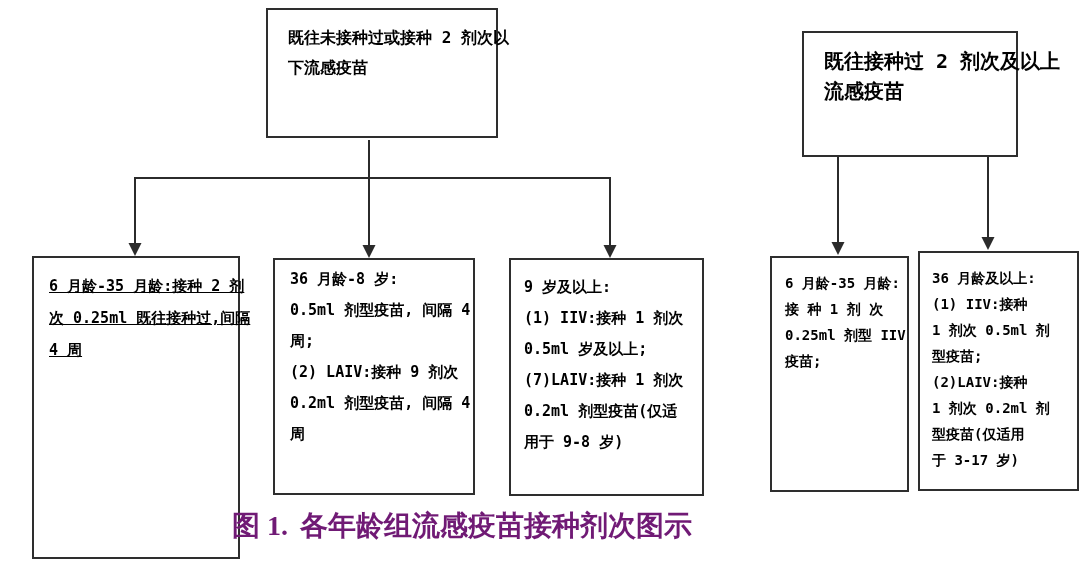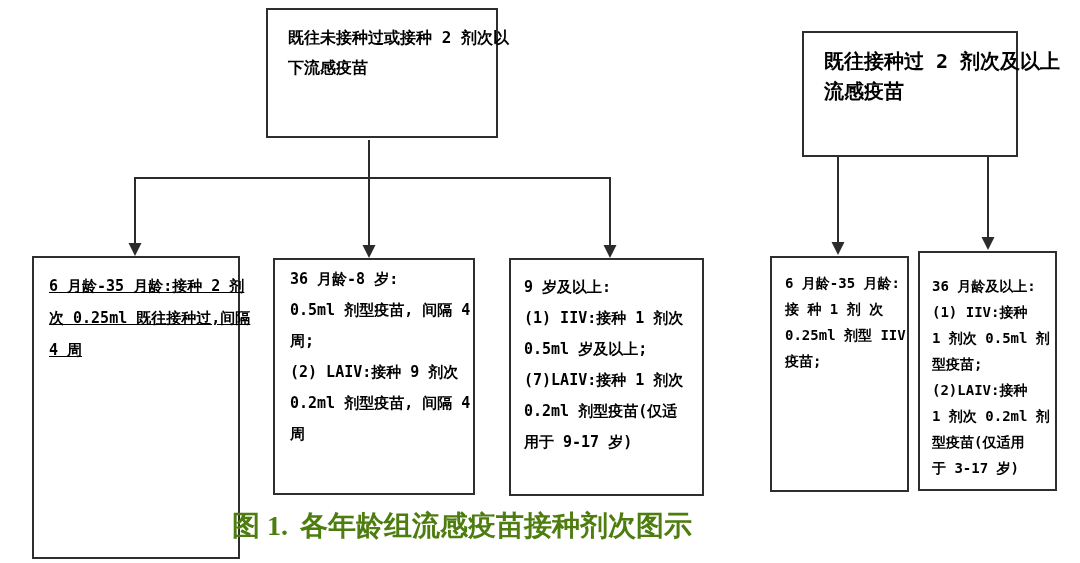--- a/index.html
+++ b/index.html
@@ -40,30 +40,30 @@
         font-size: 20px; line-height: 30px; padding: 13px 10px 0 20px; }
   
   .b1 { left: 32px;  top: 256px; width: 208px; height: 303px;
         font-size: 15px; line-height: 32px; padding: 12px 8px 0 15px; text-decoration: underline; }
   .b2 { left: 273px; top: 258px; width: 202px; height: 237px;
         font-size: 15px; line-height: 31px; padding: 4px 6px 0 15px; }
   .b3 { left: 509px; top: 258px; width: 195px; height: 238px;
         font-size: 15px; line-height: 31px; padding: 12px 6px 0 13px; }
   .b4 { left: 762px; top: 256px; width: 139px; height: 236px;
         font-size: 14px; line-height: 26px; padding: 12px 5px 0 13px; margin-left: 8px; }
-  .b5 { left: 918px; top: 251px; width: 139px; height: 240px;
-        font-size: 14px; line-height: 26px; padding: 20px 4px 0 12px; }
+  .b5 { left: 918px; top: 251px; width: 161px; height: 240px;
+        font-size: 14px; line-height: 26px; padding: 12px 4px 0 12px; }
   .caption {
     position: absolute;
     left: 232px;
     top: 507px;
     font-family: "Liberation Serif", serif;
     font-weight: bold;
     font-size: 28px;
-    color: #4d7c0f;
+    color: #701a75;
     white-space: nowrap;
   }
   .caption .cap-label { margin-right: 12px; }
 </style>
 </head>
 <body>
 
 <div class="canvas">
 
   <svg class="connectors" viewBox="0 0 1080 563" xmlns="http://www.w3.org/2000/svg">
@@ -107,21 +107,21 @@
     <div class="ln">0.2ml 剂型疫苗, 间隔 4</div>
     <div class="ln">周</div>
   </div>
 
   <div class="node b3">
     <div class="ln">9 岁及以上:</div>
     <div class="ln">(1) IIV:接种 1 剂次</div>
     <div class="ln">0.5ml 岁及以上;</div>
     <div class="ln">(7)LAIV:接种 1 剂次</div>
     <div class="ln">0.2ml 剂型疫苗(仅适</div>
-    <div class="ln">用于 9-17 岁)</div>
+    <div class="ln">用于 9-8 岁)</div>
   </div>
 
   <div class="node b4">
     <div class="ln">6 月龄-35 月龄:</div>
     <div class="ln">接 种 1 剂 次</div>
     <div class="ln">0.25ml 剂型 IIV</div>
     <div class="ln">疫苗;</div>
   </div>
 
   <div class="node b5">

